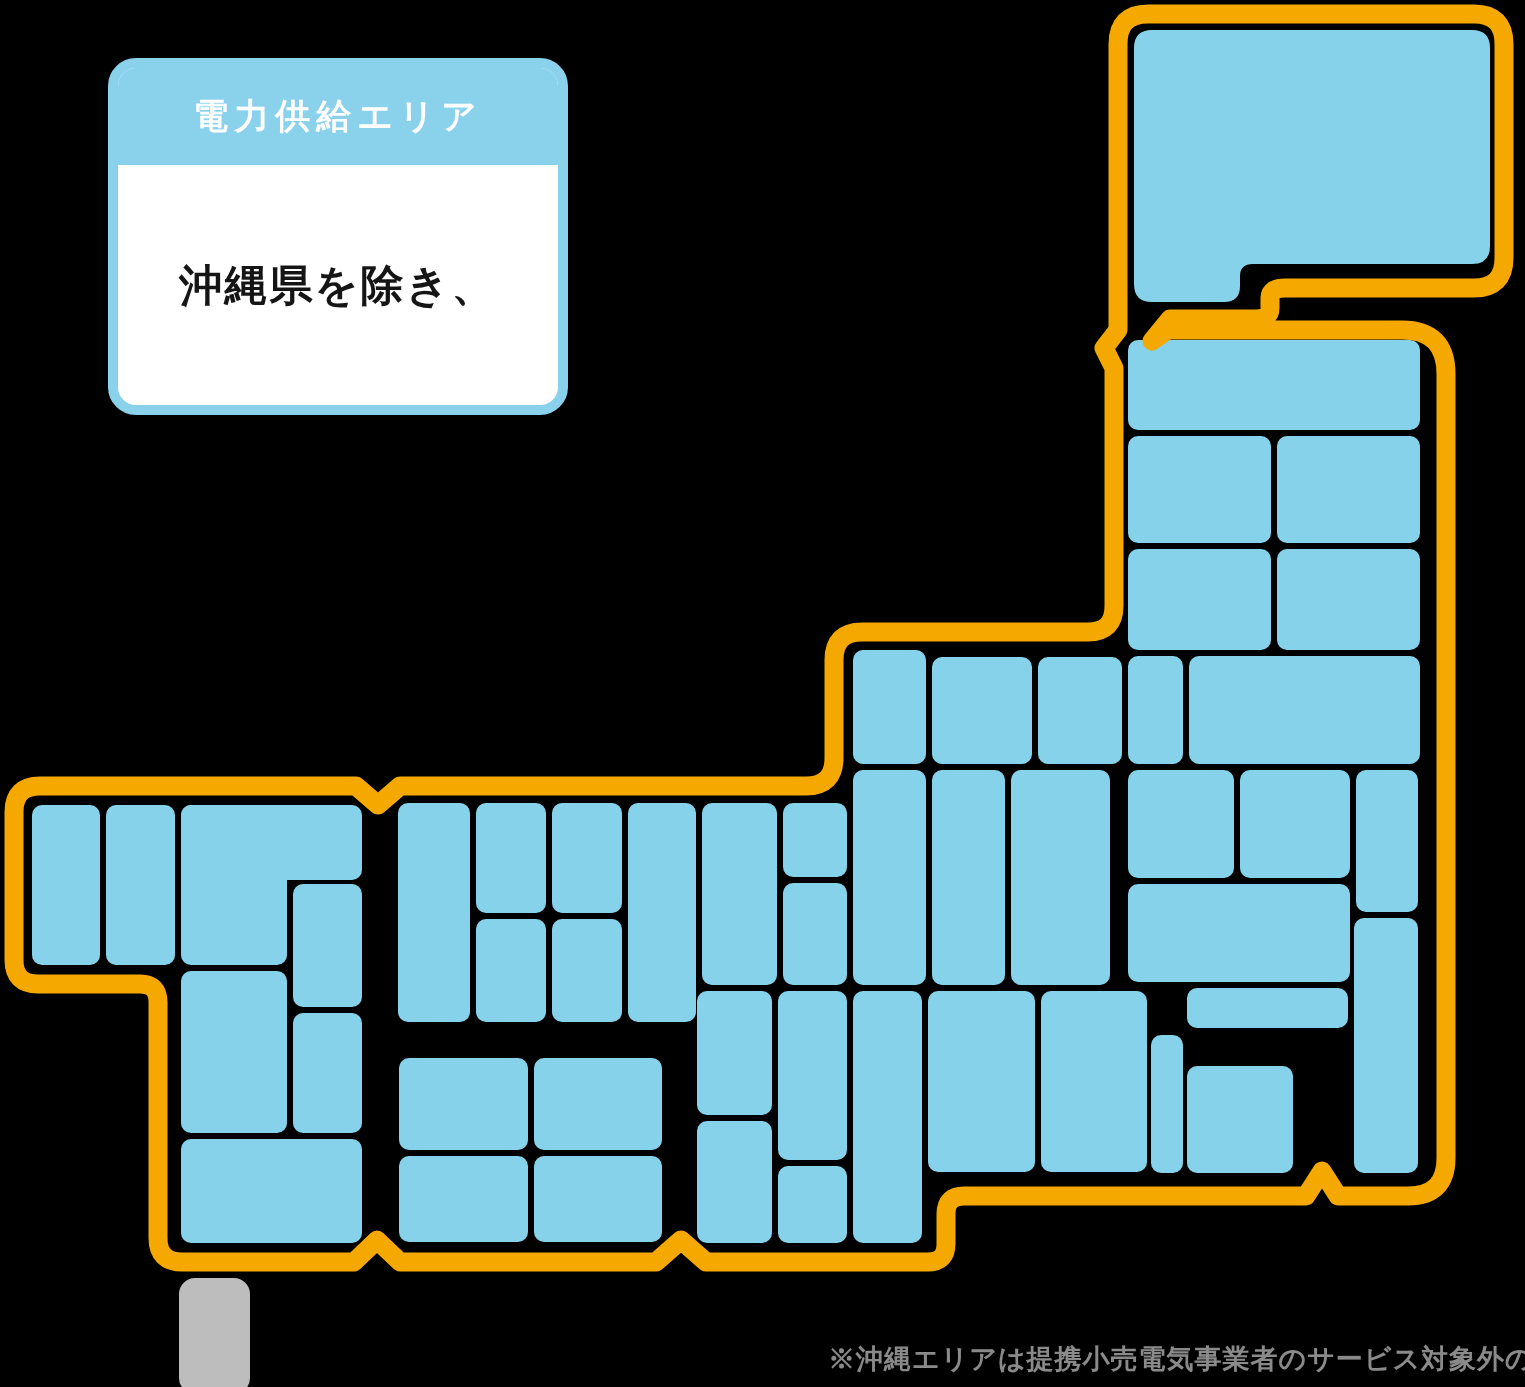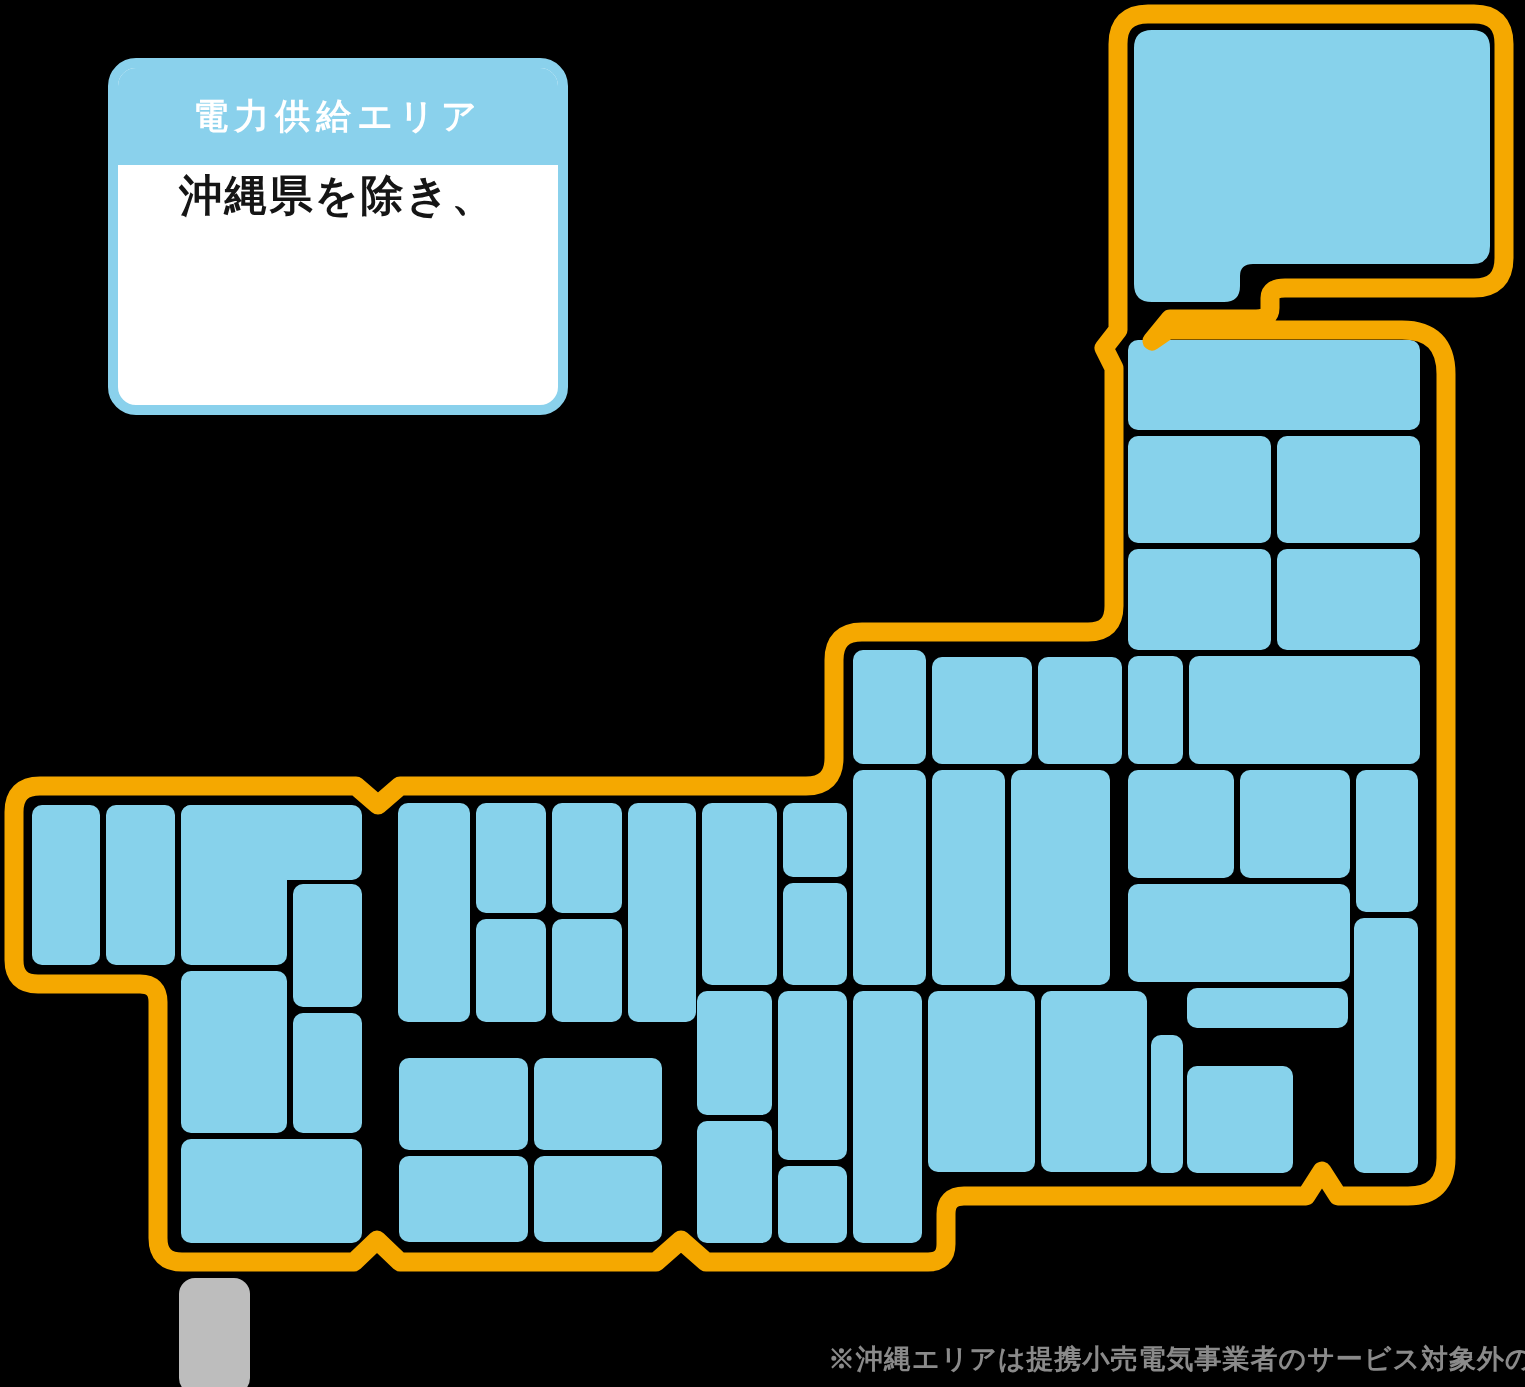--- a/index.html
+++ b/index.html
@@ -1,32 +1,32 @@
 <!DOCTYPE html>
 <html><head>
 <meta charset="utf-8">
 <style>
   html,body{margin:0;padding:0;background:#000;}
   .stage{
     position:relative;width:1525px;height:1387px;background:#000;overflow:hidden;
-    font-family:Liberation Serif, serif;
+    font-family:Liberation Sans, sans-serif;
   }
   .map-svg{position:absolute;left:0;top:0;width:1525px;height:1387px;display:block;}
   .card{
     position:absolute;left:108px;top:58px;width:460px;height:357px;
     box-sizing:border-box;border:10px solid #8AD1EC;border-radius:28px;
     background:#fff;overflow:hidden;
   }
   .card-header{
     height:97px;display:flex;align-items:center;justify-content:center;
     background:#8AD1EC;color:#fff;font-size:35px;font-weight:bold;letter-spacing:6px;
   }
   .card-body{
     height:calc(100% - 97px);display:flex;flex-direction:column;
-    align-items:center;justify-content:flex-start;
+    align-items:center;justify-content:center;
     color:#151515;font-size:43px;font-weight:bold;line-height:1.45;letter-spacing:2px;
   }
   .footnote{
     position:absolute;left:828px;top:1341px;white-space:nowrap;
     color:#8A8A8A;font-size:27px;font-weight:bold;letter-spacing:1px;
   }
 </style>
 </head>
 <body>
 

